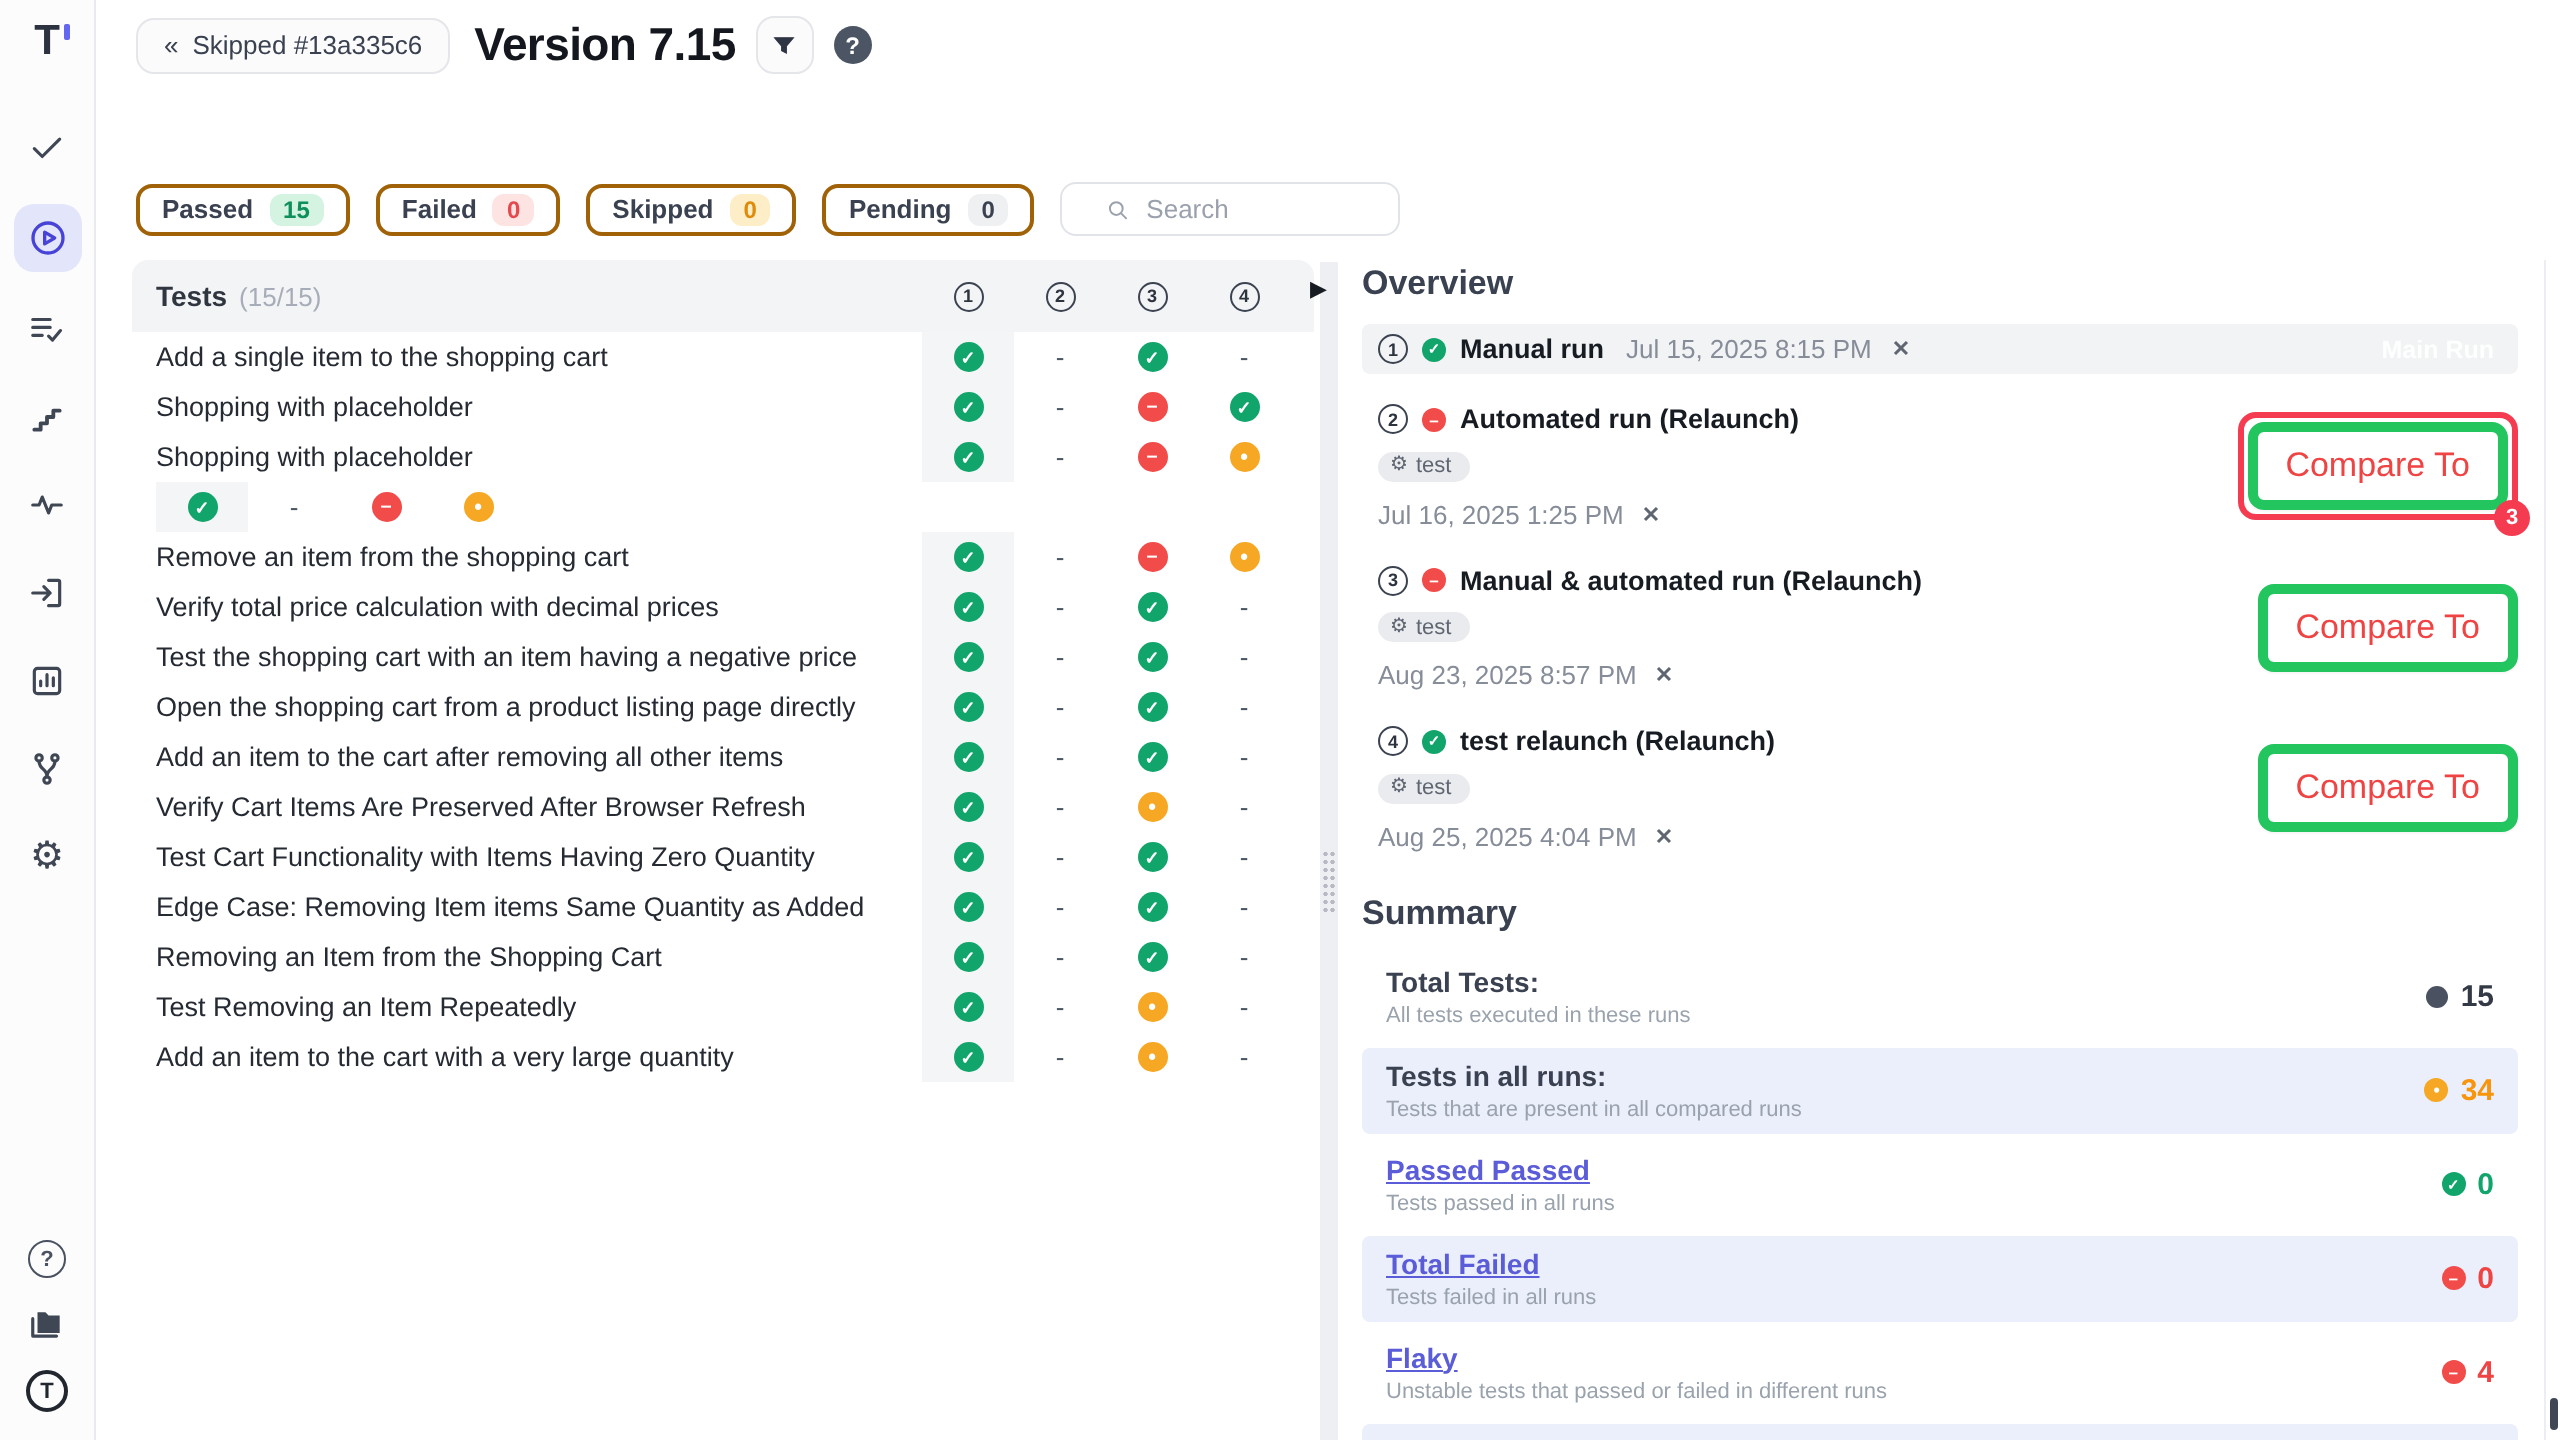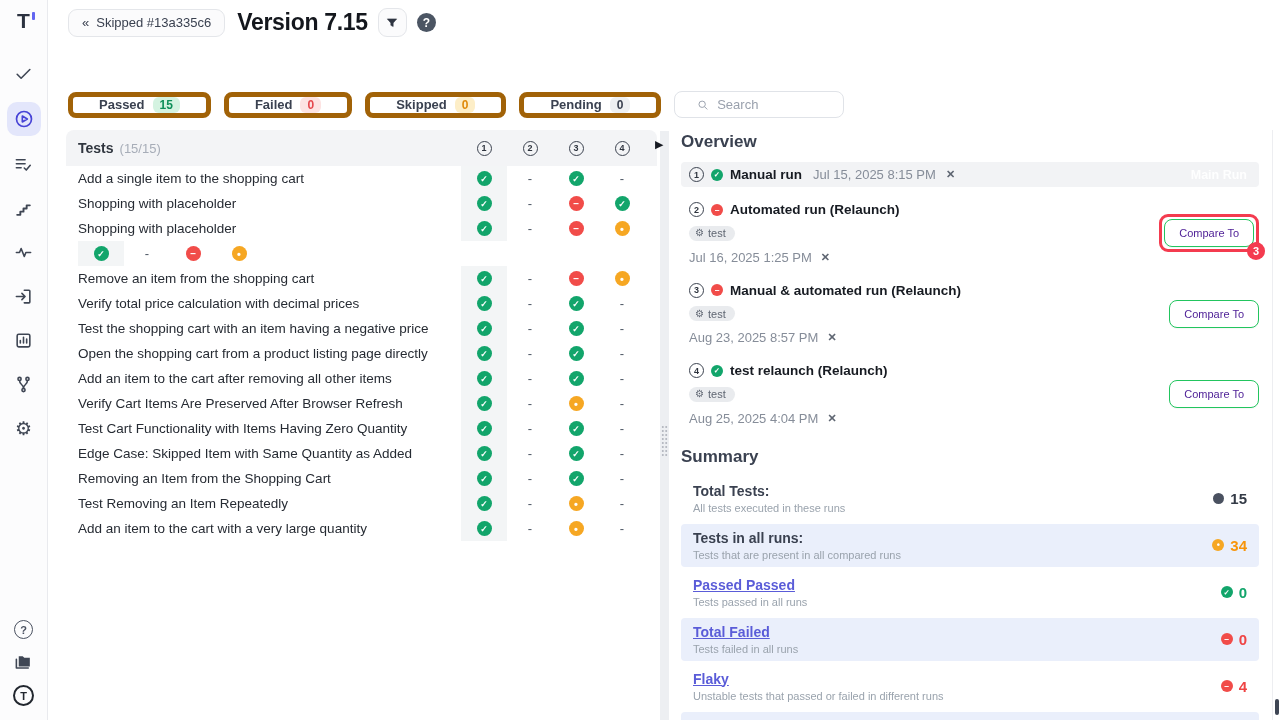--- a/index.html
+++ b/index.html
@@ -26,21 +26,21 @@
   .topbar { position:absolute; left:20px; top:8px; display:flex; align-items:center; gap:10px; }
   .back-btn { display:inline-flex; align-items:center; gap:8px; border:1px solid #e4e6ea; background:#fbfbfc; border-radius:9px; height:28px; padding:0 13px; font-size:13px; color:#3a4150; cursor:pointer; }
   .back-btn .chev { font-size:13px; color:#3a4150; letter-spacing:-1px; }
   .page-title { font-size:23px; font-weight:800; color:#14171d; letter-spacing:-0.3px; margin-left:2px; }
   .filter-btn { width:29px; height:29px; border:1px solid #e4e6ea; background:#fbfbfc; border-radius:9px; display:flex; align-items:center; justify-content:center; cursor:pointer; }
   .filter-btn svg { stroke:#2f3542; fill:#2f3542; stroke-width:1; }
   .help-btn { width:19px; height:19px; border-radius:50%; background:#4b5563; color:#fff; font-size:12px; font-weight:700; display:flex; align-items:center; justify-content:center; cursor:pointer; }
 
   
   .tabs-row { position:absolute; left:20px; top:91px; display:flex; gap:13px; align-items:center; }
-  .tab { display:inline-flex; align-items:center; gap:8px; height:26px; padding:0 26px; background:#fff; border:5px solid #a16207; border-radius:8px; font-size:13px; font-weight:600; color:#3a4150; cursor:pointer; font-family:inherit; }
+  .tab { display:inline-flex; align-items:center; gap:8px; height:26px; padding:0 11px; background:#fff; border:2px solid #a16207; border-radius:8px; font-size:13px; font-weight:600; color:#3a4150; cursor:pointer; font-family:inherit; }
   .badge { font-size:12px; font-weight:600; border-radius:6px; padding:1px 7px; }
   .b-green  { background:#d4f3e1; color:#0f8f5a; }
   .b-red    { background:#fde3e2; color:#e5484d; }
   .b-yellow { background:#fdeec7; color:#df8a0a; }
   .b-gray   { background:#eef0f2; color:#3a4150; }
   .searchbox { display:flex; align-items:center; gap:8px; width:170px; height:27px; border:1px solid #e0e3e8; border-radius:8px; padding:0 22px; background:#fff; }
   .searchbox svg { stroke:#9aa1ad; fill:none; stroke-width:2; }
   .searchbox input { border:none; outline:none; font-size:13px; color:#30363f; width:100%; font-family:inherit; }
   .searchbox input::placeholder { color:#9aa1ad; }
 
@@ -82,21 +82,21 @@
   .run-first .rdate { margin-left:4px; }
   .x { font-size:11px; color:#5f6672; cursor:pointer; margin-left:3px; font-weight:700; }
   .main-badge { margin-left:auto; font-size:12.5px; font-weight:600; color:rgba(255,255,255,.93); }
 
   .run { display:flex; align-items:center; justify-content:space-between; padding:5px 0 5px 8px; margin-bottom:8px; }
   .rl1 { display:flex; align-items:center; gap:7px; }
   .rl2 { margin:5px 0 0 0; }
   .tag { display:inline-flex; align-items:center; gap:4px; background:#e9ebee; border-radius:9px; padding:1.5px 9px 1.5px 6px; font-size:11px; color:#5f6672; }
   .tag .gear { font-size:10px; line-height:1; color:#5f6672; }
   .rl3 { margin-top:9px; display:flex; align-items:center; gap:6px; }
-  .cmp { padding:7px 14px; border:1px solid #22c55e; border-radius:8px; background:#fff; font-size:11px; color:#4c1d95; cursor:pointer; font-family:inherit; box-shadow:0 1px 1px rgba(16,24,40,.04); }
+  .cmp { padding:7px 14px; border:5px solid #22c55e; border-radius:8px; background:#fff; font-size:17px; color:#ef4444; cursor:pointer; font-family:inherit; box-shadow:0 1px 1px rgba(16,24,40,.04); }
   .annot { position:relative; display:inline-block; border:3px solid #f43b4f; border-radius:9px; padding:2px; }
   .annot-n { position:absolute; right:-9px; bottom:-11px; width:18px; height:18px; border-radius:50%; background:#f43b4f; color:#fff; font-size:11px; font-weight:800; display:flex; align-items:center; justify-content:center; }
 
   .summary { margin-top:16px; }
   .srow { display:flex; align-items:center; justify-content:space-between; padding:6px 12px; border-radius:4px; min-height:35px; margin-bottom:4px; }
   .srow.hl { background:#eaeffb; }
   .slabel { font-size:14px; font-weight:800; color:#3a4150; }
   .slabel.link { color:#5a5cd8; text-decoration:underline; cursor:pointer; }
   .sdesc { font-size:11px; color:#9aa3ad; margin-top:3px; }
   .sval { display:flex; align-items:center; gap:6px; }
@@ -396,21 +396,21 @@
             <span class="dash">-</span>
           </div>
           <div class="tcell">
             <span class="st p">✓</span>
           </div>
           <div class="tcell">
             <span class="dash">-</span>
           </div>
    </div>
         <div class="trow">
-     <div class="tname">Edge Case: Skipped Item with Same Quantity as Added</div>
+     <div class="tname">Edge Case: Removing Item items Same Quantity as Added</div>
      <div class="tcell c1">
             <span class="st p">✓</span>
           </div>
           <div class="tcell">
             <span class="dash">-</span>
           </div>
           <div class="tcell">
             <span class="st p">✓</span>
           </div>
           <div class="tcell">

